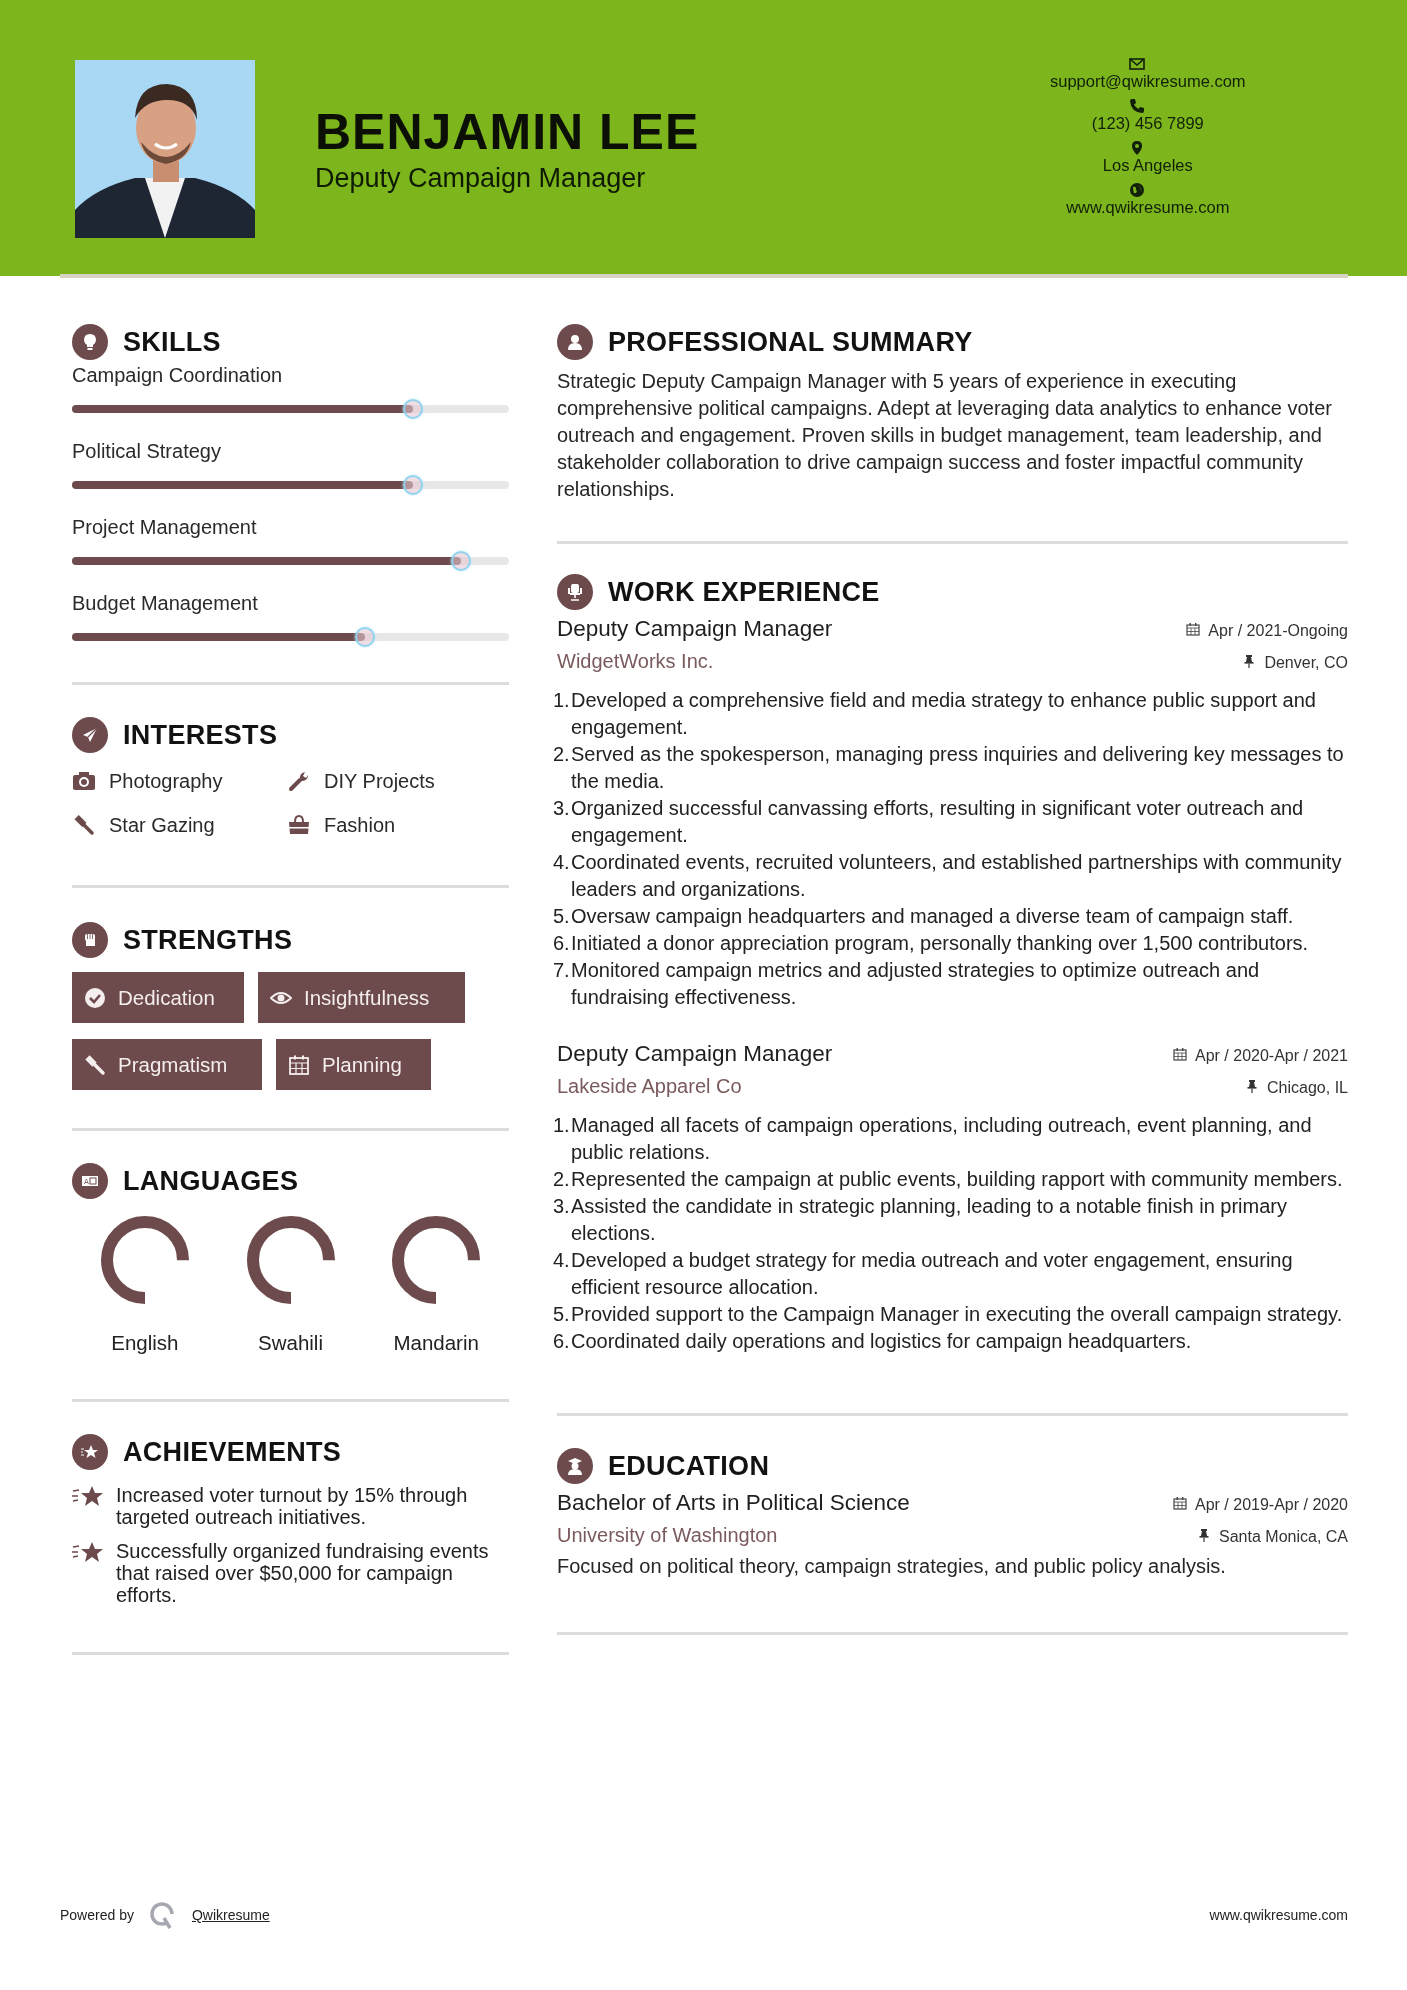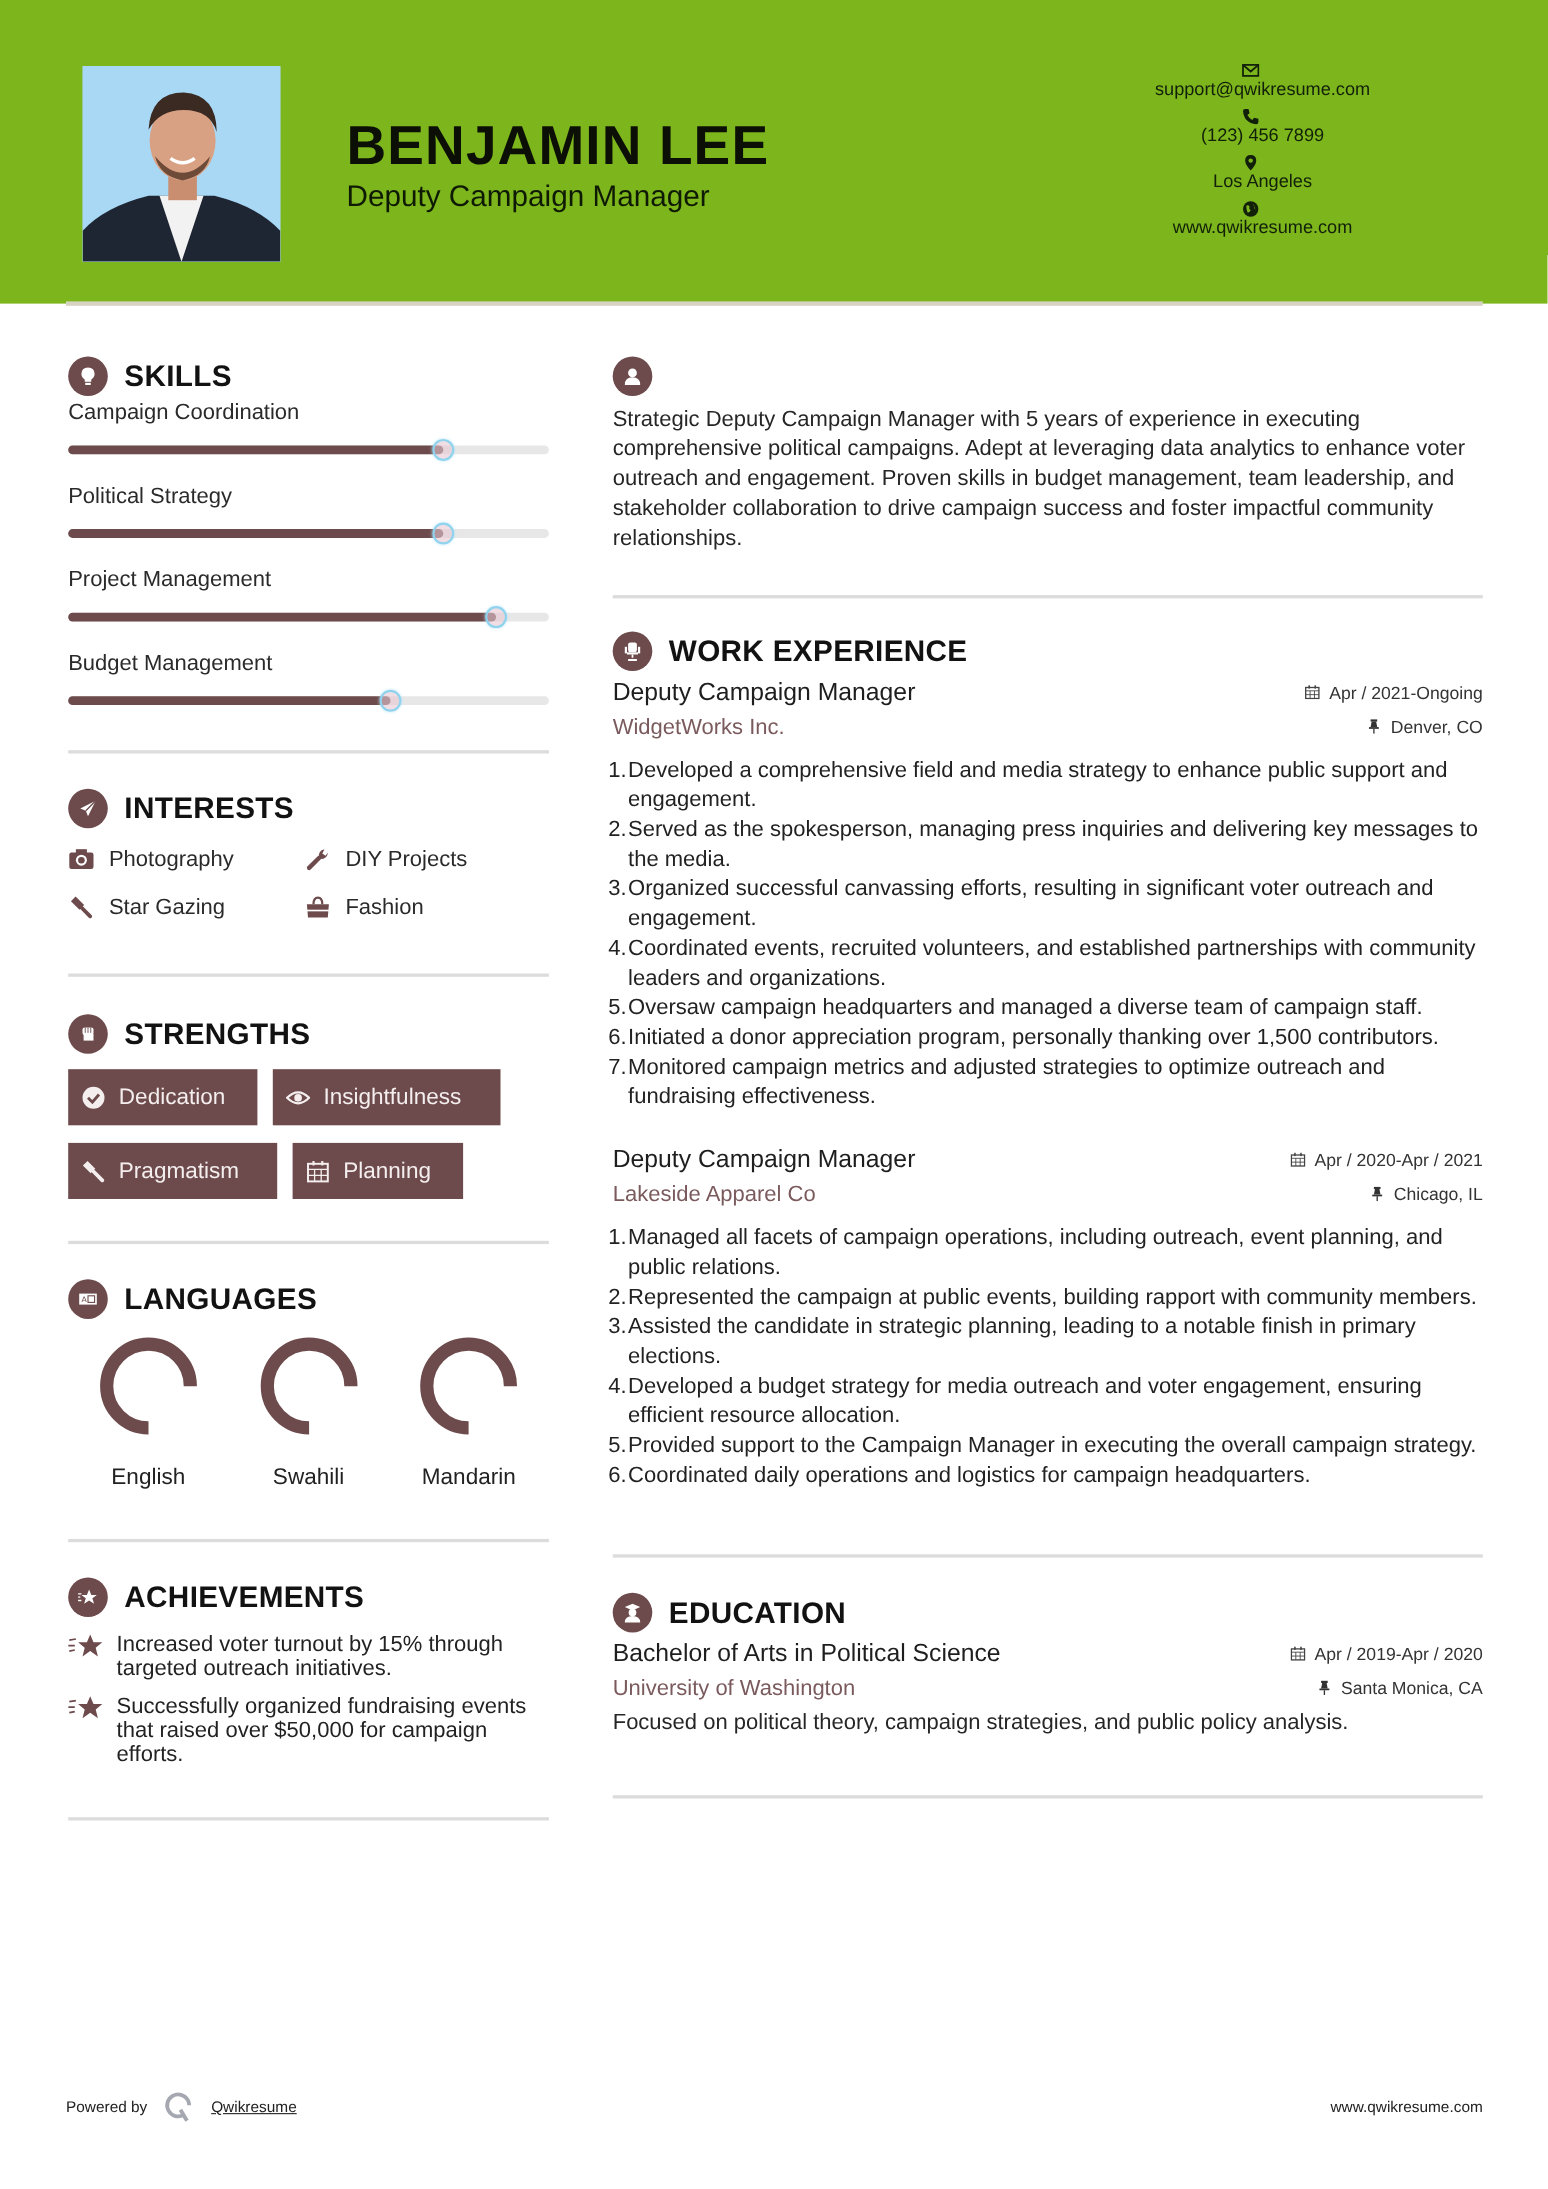--- a/index.html
+++ b/index.html
@@ -9,21 +9,21 @@
   .header { position: absolute; left: 0; top: 0; width: 1407px; height: 276px; background: #7cb51c; }
   .header-line { position: absolute; left: 60px; top: 274px; width: 1288px; height: 4px; background: #d7d3c3; }
   .photo { position: absolute; left: 75px; top: 60px; width: 180px; height: 178px; background: #a9d8f5; overflow: hidden; }
   .name { position: absolute; left: 315px; top: 103px; font-size: 50px; font-weight: 700; letter-spacing: 1px; color: #0b0f05; }
   .role { position: absolute; left: 315px; top: 163px; font-size: 27px; color: #0f1a05; }
   .contacts { position: absolute; left: 1050px; top: 56px; }
   .contact { display: flex; align-items: center; height: 42px; font-size: 16.5px; color: #12200a; flex-direction: column; }
   .contact .ci { width: 38px; display: inline-flex; align-items: center; }
   .contact svg { width: 16px; height: 16px; }
 
-  .col-left { position: absolute; left: 62px; top: 320px; width: 437px; }
+  .col-left { position: absolute; left: 72px; top: 320px; width: 437px; }
   .col-right { position: absolute; left: 557px; top: 320px; width: 791px; }
 
   .sec-head { display: flex; align-items: center; height: 44px; }
   .sec-icon { width: 36px; height: 36px; border-radius: 50%; background: #6d4a4b; display: inline-flex; align-items: center; justify-content: center; margin-right: 15px; flex: none; }
   .sec-icon svg { width: 20px; height: 20px; }
   .sec-title { font-size: 27px; font-weight: 700; color: #121212; letter-spacing: 0.3px; }
 
   .divider { height: 3px; background: #dcdcdc; width: 100%; }
 
   
@@ -339,20 +339,21 @@
 <div class="col-right">
 
   <section>
     <div class="sec-head">
       <span class="sec-icon">
         <svg viewBox="0 0 20 20">
             <circle cx="10" cy="7" r="4" fill="#fff"></circle>
             <path d="M3 18 Q3 11 10 11 Q17 11 17 18 Z" fill="#fff"></path>
           </svg>
       </span>
+      <span class="sec-title">PROFESSIONAL SUMMARY</span>
     </div>
     <p class="summary">Strategic Deputy Campaign Manager with 5 years of experience in executing comprehensive political campaigns. Adept at leveraging data analytics to enhance voter outreach and engagement. Proven skills in budget management, team leadership, and stakeholder collaboration to drive campaign success and foster impactful community relationships.</p>
   </section>
 
   <div class="divider" style="margin-top:38px;"></div>
 
   <section style="margin-top:26px;">
     <div class="sec-head">
       <span class="sec-icon">
         <svg viewBox="0 0 20 20">

